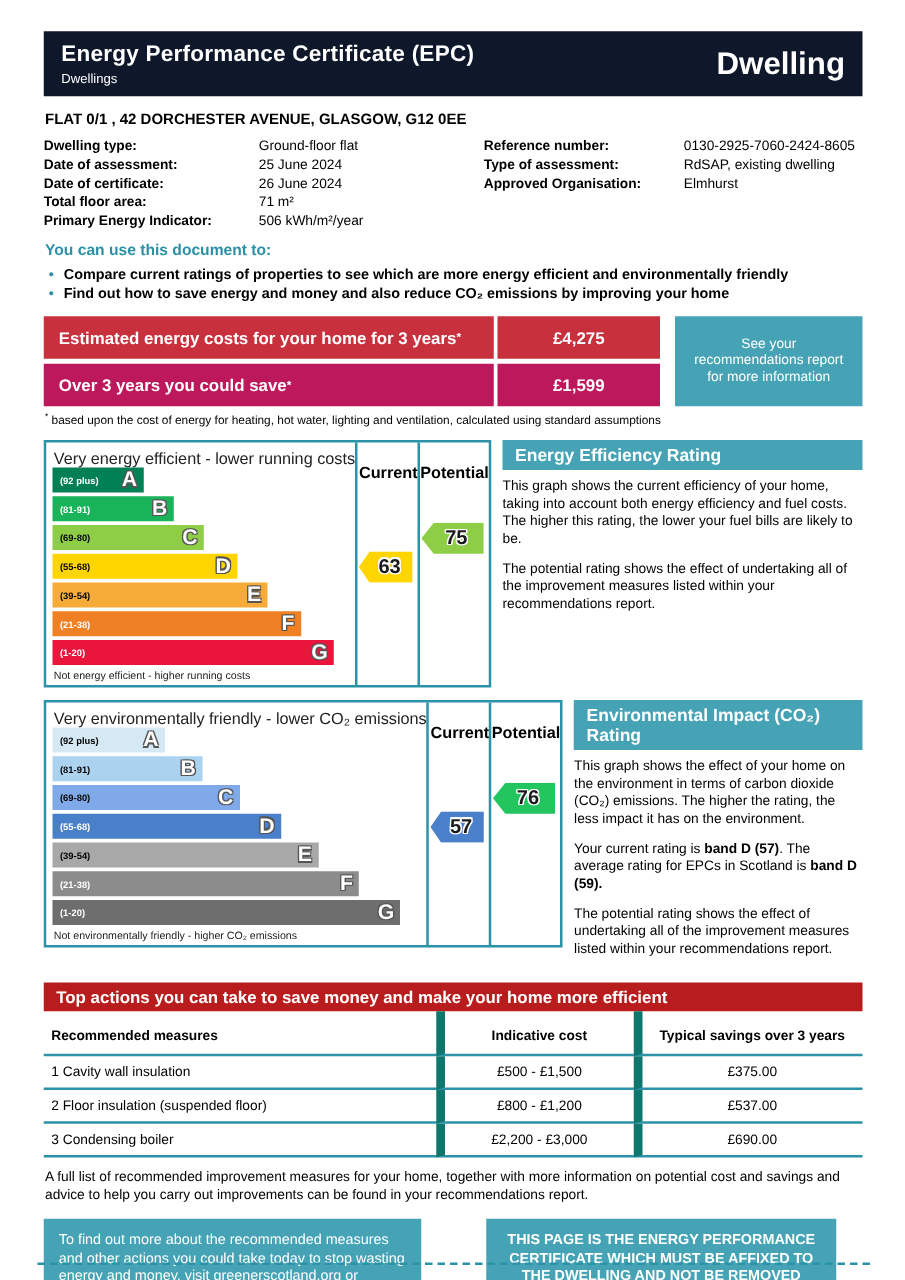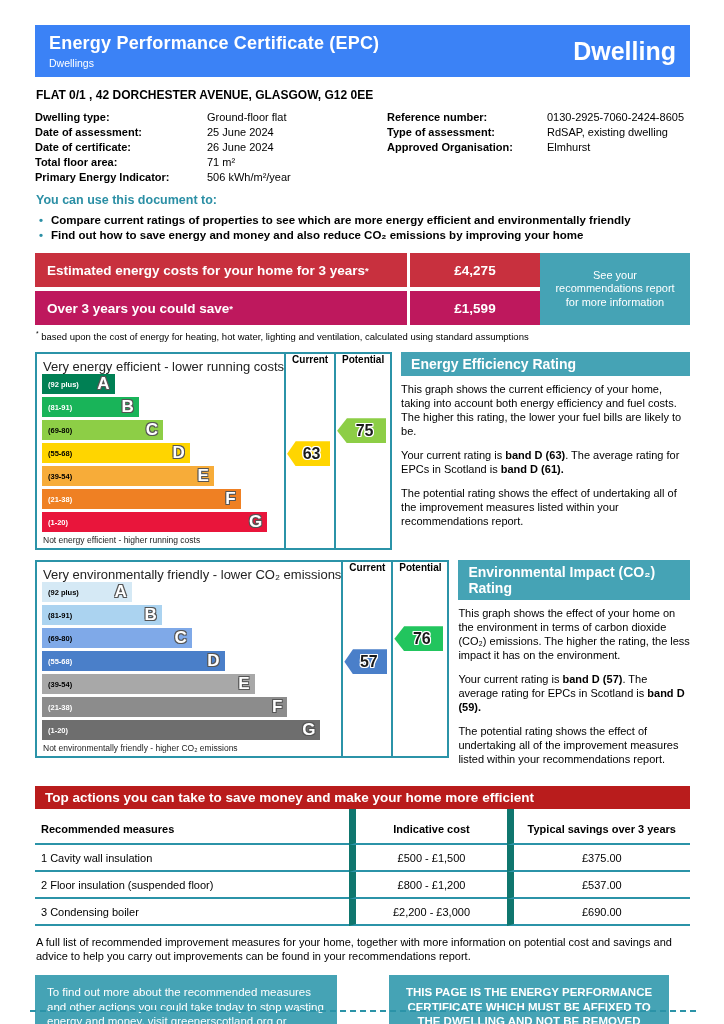--- a/index.html
+++ b/index.html
@@ -6,21 +6,21 @@
   * { margin:0; padding:0; box-sizing:border-box; }
   html,body { background:#fff; }
   body {
     width:724px; height:1024px; position:relative; overflow:hidden;
     font-family:"Liberation Sans","DejaVu Sans",sans-serif;
     font-size:11px; color:#000;
   }
   .page { padding:25px 34px 0 35px; position:relative; height:100%; }
 
   
-  .hdr { background:#3b82f6; color:#fff; height:52px; display:flex; justify-content:space-between; align-items:center; padding:0 14px 0 14px; }
+  .hdr { background:#0f172a; color:#fff; height:52px; display:flex; justify-content:space-between; align-items:center; padding:0 14px 0 14px; }
   .hdr-left { display:flex; flex-direction:column; justify-content:center; }
   .hdr-title { font-size:18px; font-weight:bold; letter-spacing:0.2px; }
   .hdr-sub { font-size:10.5px; margin-top:3px; }
   .hdr-region { font-size:25px; font-weight:bold; }
 
   .address { font-size:12px; font-weight:bold; margin:11px 0 8px 1px; }
 
   
   .details { display:grid; grid-template-columns:352px 1fr; margin-bottom:8px; }
   .pair { display:flex; line-height:15px; }
@@ -34,39 +34,39 @@
   ul.bullets li::before { content:"•"; color:#2b8fa5; position:absolute; left:0; top:0; }
 
   
   .cost-wrap { display:flex; margin-bottom:5px; }
   .cost-left { flex:1; display:flex; flex-direction:column; gap:4px; }
   .cost-row { display:flex; gap:3px; height:34px; }
   .cost-label { flex:1; color:#fff; font-weight:bold; font-size:13.5px; display:flex; align-items:center; padding-left:12px; }
   .cost-value { flex:0 0 130px; color:#fff; font-weight:bold; font-size:13.5px; display:flex; align-items:center; justify-content:center; }
   .row-red .cost-label, .row-red .cost-value { background:#c8303e; }
   .row-green .cost-label, .row-green .cost-value { background:#be185d; }
-  .cost-aside { flex:0 0 150px; margin-left:0; background:#45a3b5; color:#fff; font-size:11px; line-height:13.5px; text-align:center; display:flex; align-items:center; justify-content:center; padding:4px 8px; }
+  .cost-aside { flex:0 0 150px; margin-left:12px; background:#45a3b5; color:#fff; font-size:11px; line-height:13.5px; text-align:center; display:flex; align-items:center; justify-content:center; padding:4px 8px; }
   .footnote { font-size:9.5px; margin:2px 0 10px 1px; }
   sup { font-size:70%; vertical-align:super; }
 
   
   .rating-row { display:flex; gap:9px; margin-bottom:10px; }
   .chart-box { flex:0 0 346px; height:198px; border:2px solid #2b93a8; display:flex; background:#fff; }
   .chart-main { flex:1; position:relative; }
   .chart-toplabel { height:20px; font-size:13px; color:#222; padding:5px 0 0 6px; white-space:nowrap; }
   .bands { display:flex; flex-direction:column; gap:3px; padding-left:5px; }
   .band-row { height:20px; }
   .band-bar { height:20px; display:flex; align-items:center; justify-content:space-between; padding:0 5px 0 6px; }
   .band-range { font-size:7.5px; font-weight:bold; white-space:nowrap; }
   .band-letter { font-size:17px; font-weight:bold; color:#fff; line-height:20px;
     text-shadow:-1px -1px 0 #555,1px -1px 0 #555,-1px 1px 0 #555,1px 1px 0 #555; }
   .chart-bottomlabel { font-size:8.5px; color:#222; padding:3px 0 0 6px; white-space:nowrap; }
   .chart-col { flex:0 0 50px; border-left:2px solid #2b93a8; position:relative; }
   .chart-col.pot { flex:0 0 56px; }
-  .col-head { font-weight:bold; font-size:10px; text-align:center; padding-top:0; }
+  .col-head { font-weight:bold; font-size:13px; text-align:right; padding-top:16px; }
   .arrow { position:absolute; left:1px; right:4px; height:25px;
     clip-path:polygon(0% 50%,20% 0%,100% 0%,100% 100%,20% 100%);
     display:flex; align-items:center; justify-content:center; }
   .arrow span { font-size:16px; font-weight:bold; color:#1a1a1a; padding-left:6px;
     text-shadow:1px 0 0 #fff,-1px 0 0 #fff,0 1px 0 #fff,0 -1px 0 #fff,1px 1px 0 #fff,-1px -1px 0 #fff,1px -1px 0 #fff,-1px 1px 0 #fff; }
 
   .rating-text { flex:1; }
   .sec-banner { background:#45a3b5; color:#fff; font-weight:bold; font-size:14px; padding:4px 0 4px 10px; margin-bottom:6px; }
   .rating-text p { font-size:11px; line-height:14px; margin-bottom:10px; }
   .b { font-weight:bold; }
@@ -232,21 +232,20 @@
       <div class="chart-col pot">
           <div class="col-head">Potential</div>
           <div class="arrow" style="background: rgb(141, 206, 70); top: 64px;">
             <span>75</span>
           </div>
         </div>
     </div>
     <div class="rating-text">
       <div class="sec-banner">Energy Efficiency Rating</div>
       <p>This graph shows the current efficiency of your home, taking into account both energy efficiency and fuel costs. The higher this rating, the lower your fuel bills are likely to be.</p>
-      <p><span>Your current rating is </span><span class="b">band D (63)</span><span>. The average rating for EPCs in Scotland is </span><span class="b">band D (61).</span></p>
       <p>The potential rating shows the effect of undertaking all of the improvement measures listed within your recommendations report.</p>
     </div>
   </div>
 
   <div class="rating-row">
     <div class="chart-box">
       <div class="chart-main">
         <div class="chart-toplabel">Very environmentally friendly - lower CO₂ emissions</div>
         <div class="bands">
             <div class="band-row">

